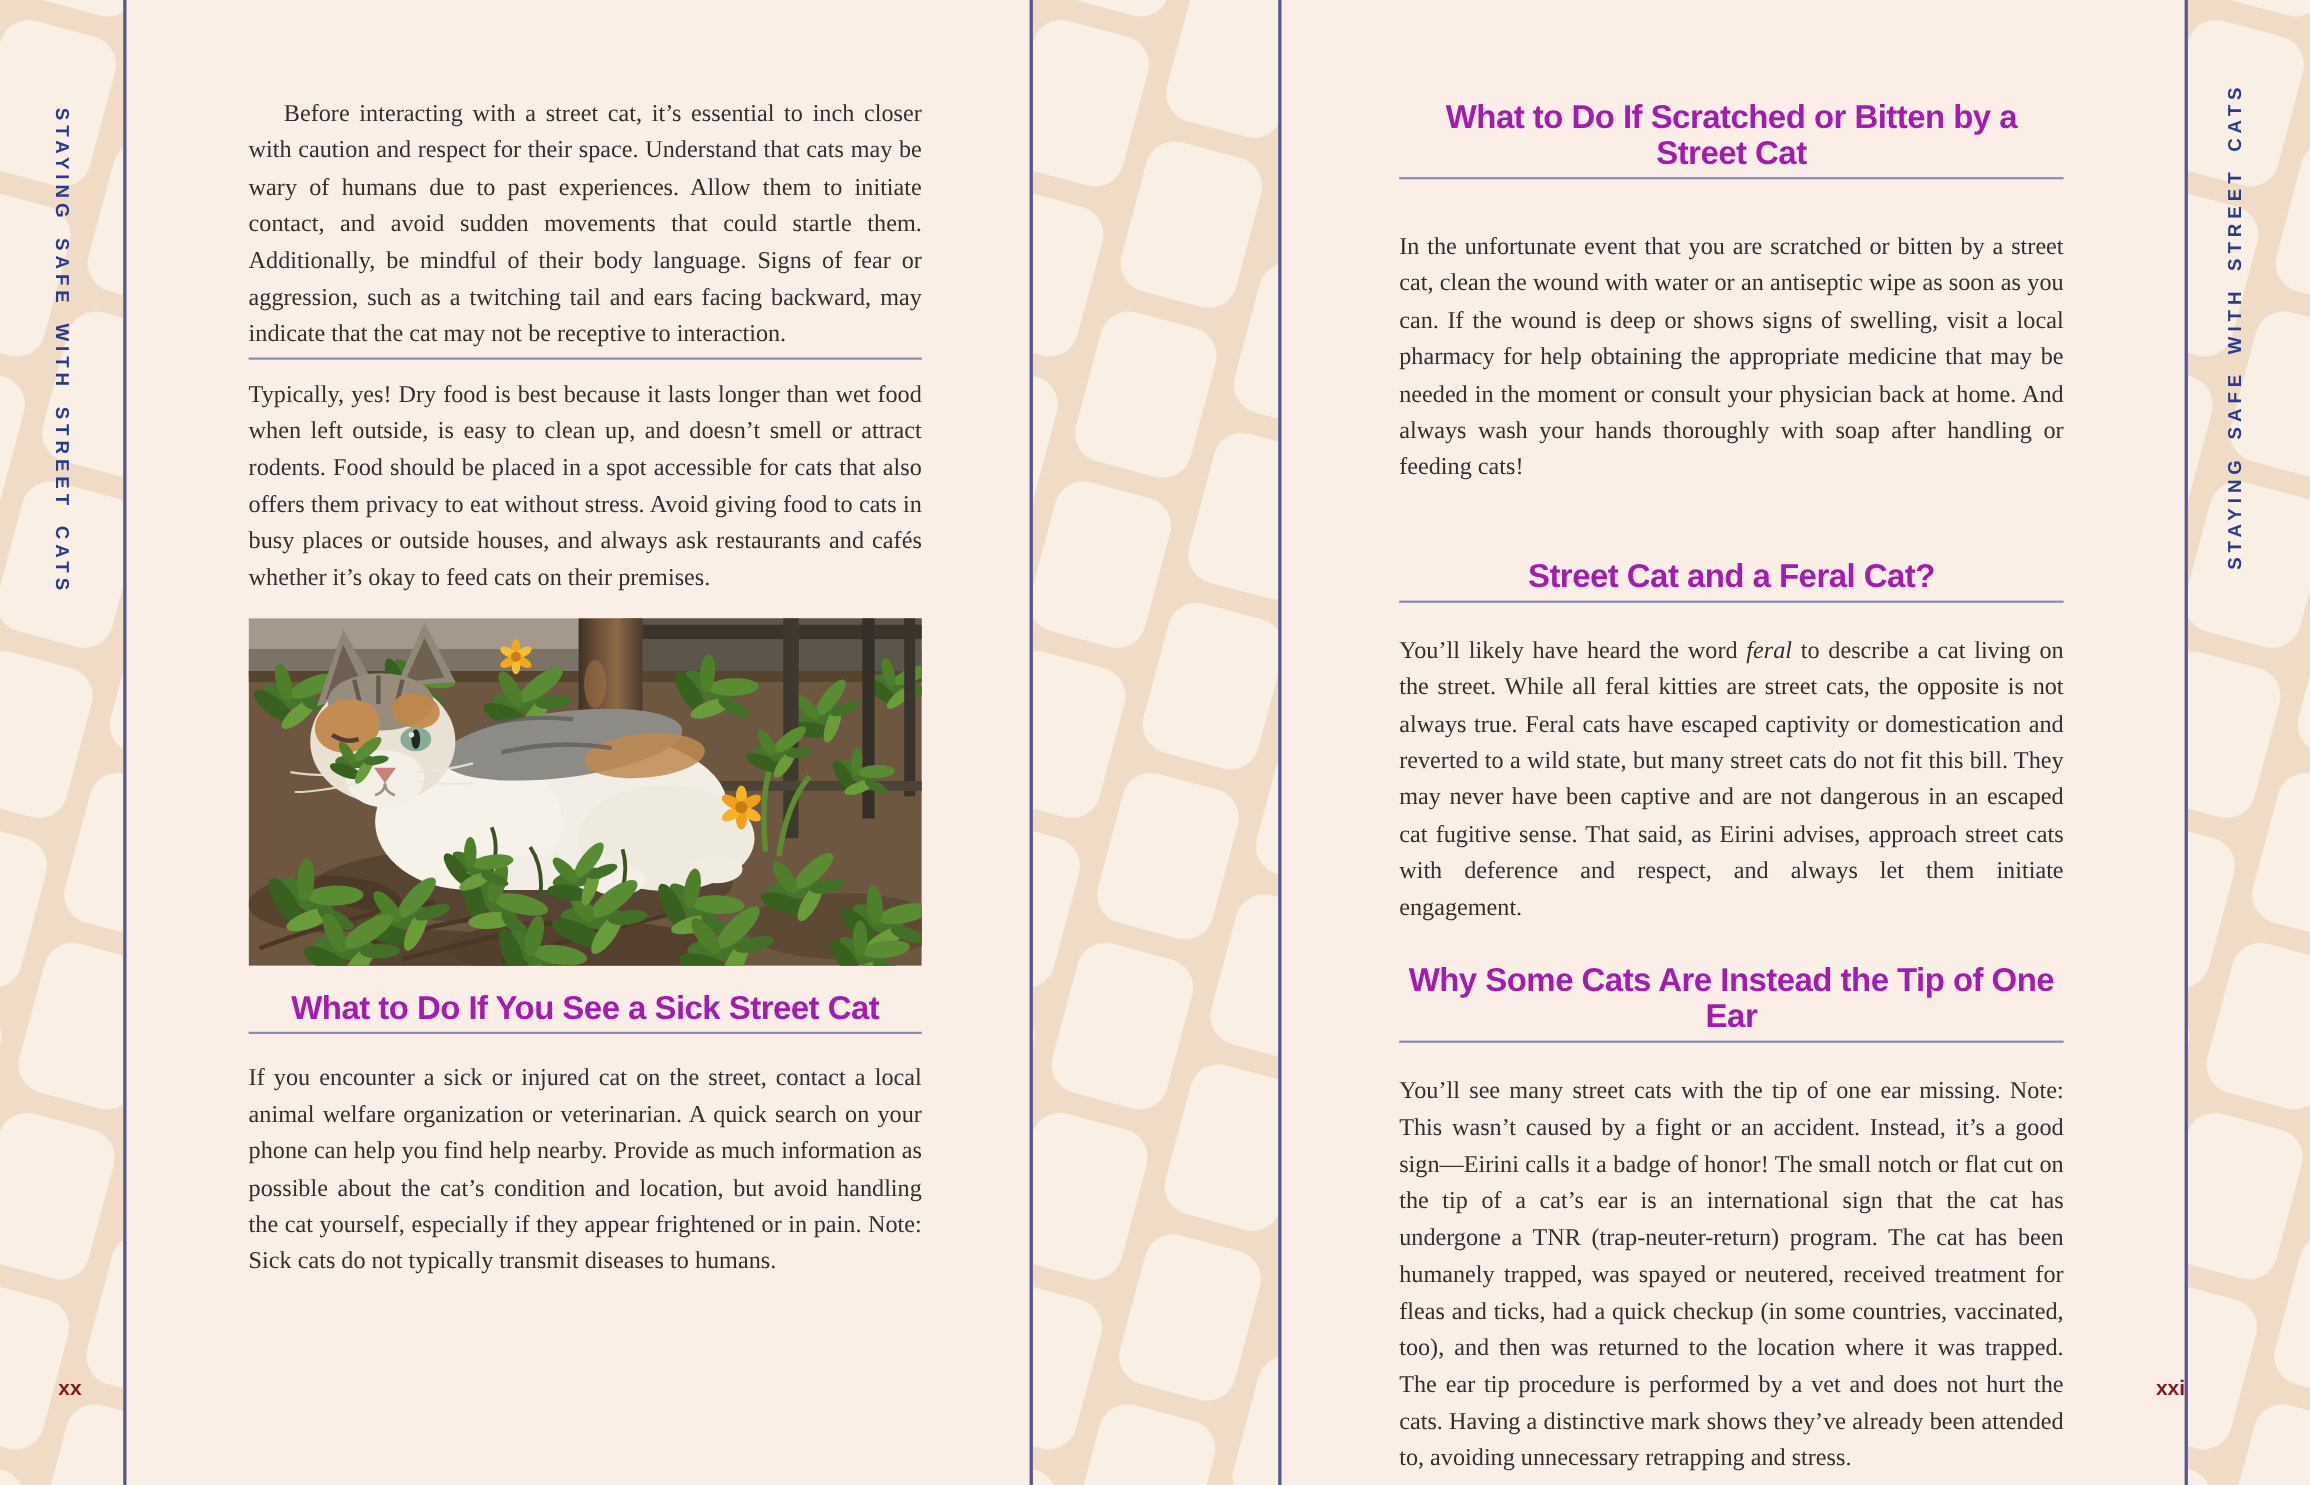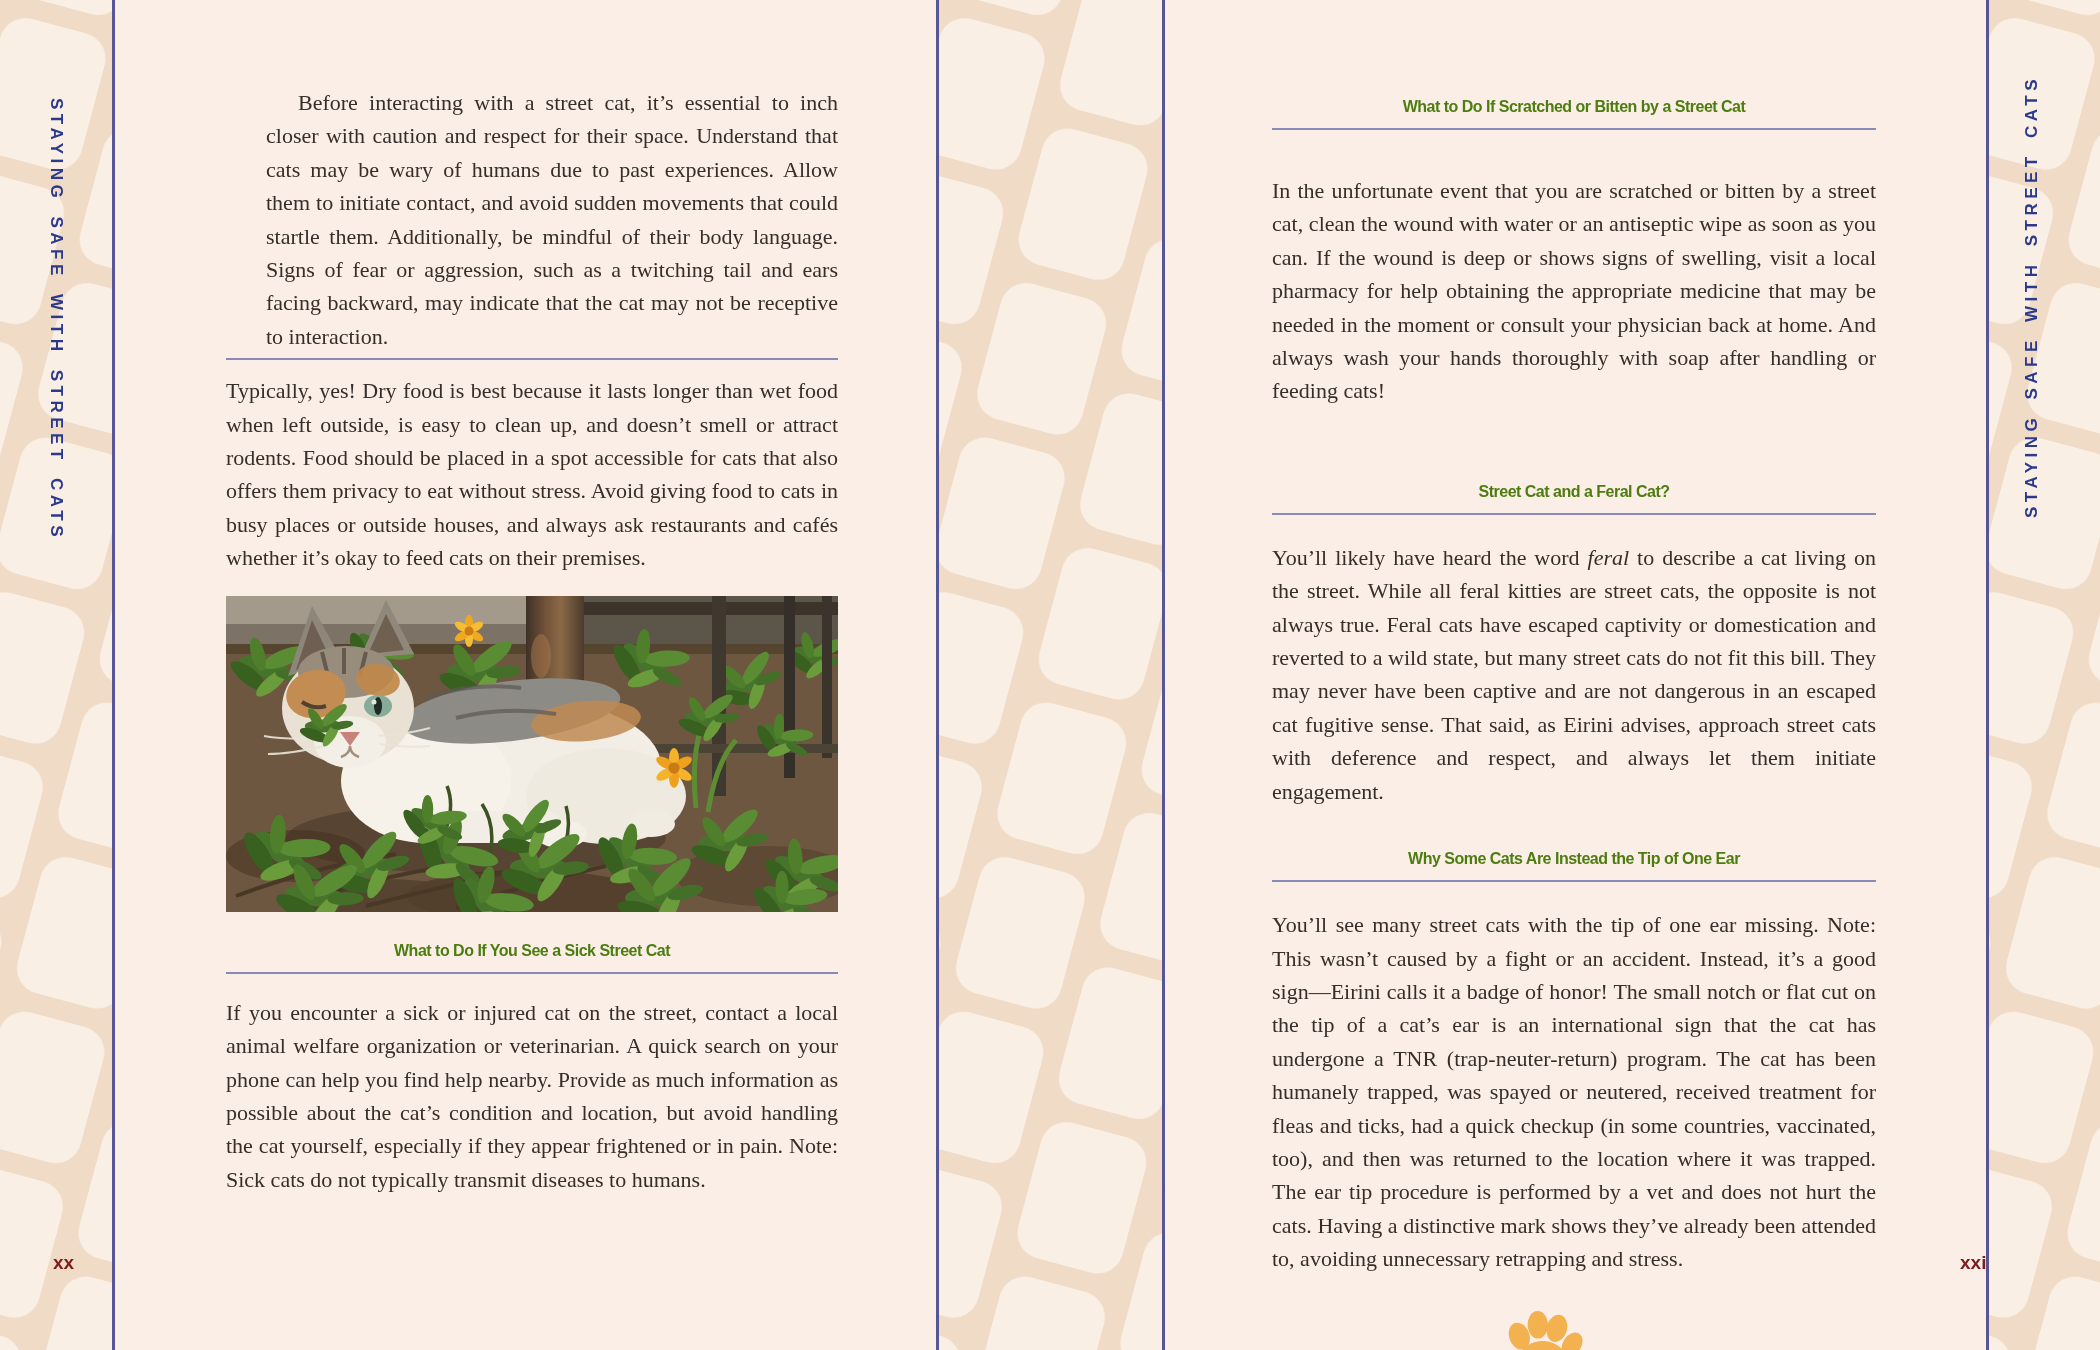--- a/index.html
+++ b/index.html
@@ -30,25 +30,25 @@
   .page{position:absolute;top:0;}
   .page-left{left:226px;width:612px;}
   .page-right{left:1272px;width:604px;}
   .body-text{
     margin:0;font-size:22px;line-height:33.4px;color:#362E29;
     text-align:justify;
   }
   .body-text.indent{text-indent:32px;}
   h2{
     margin:0;font-family:"Liberation Sans",sans-serif;font-weight:bold;
-    font-size:16px;line-height:33px;letter-spacing:-0.5px;
-    color:#4d7c0f;text-align:center;
+    font-size:30px;line-height:33px;letter-spacing:-0.5px;
+    color:#a21caf;text-align:center;
   }
   .rule{height:2px;background:#8A8AB6;border:0;margin:5px 0 0 0;width:100%;}
-  .mt-intro{margin-top:86px;margin-left:40px;}
+  .mt-intro{margin-top:86px;}
   .mt-h-feed{margin-top:42px;}
   .mt-p-feed{margin-top:14px;}
   figure{margin:21px 0 0 0;padding:0;line-height:0;}
   .mt-h-sick{margin-top:22px;}
   .mt-p-sick{margin-top:22px;}
   .mt-h-scratch{margin-top:90px;}
   .mt-p-scratch{margin-top:44px;}
   .mt-h-diff{margin-top:34px;}
   .mt-p-diff{margin-top:26px;}
   .mt-h-ear{margin-top:34px;}

